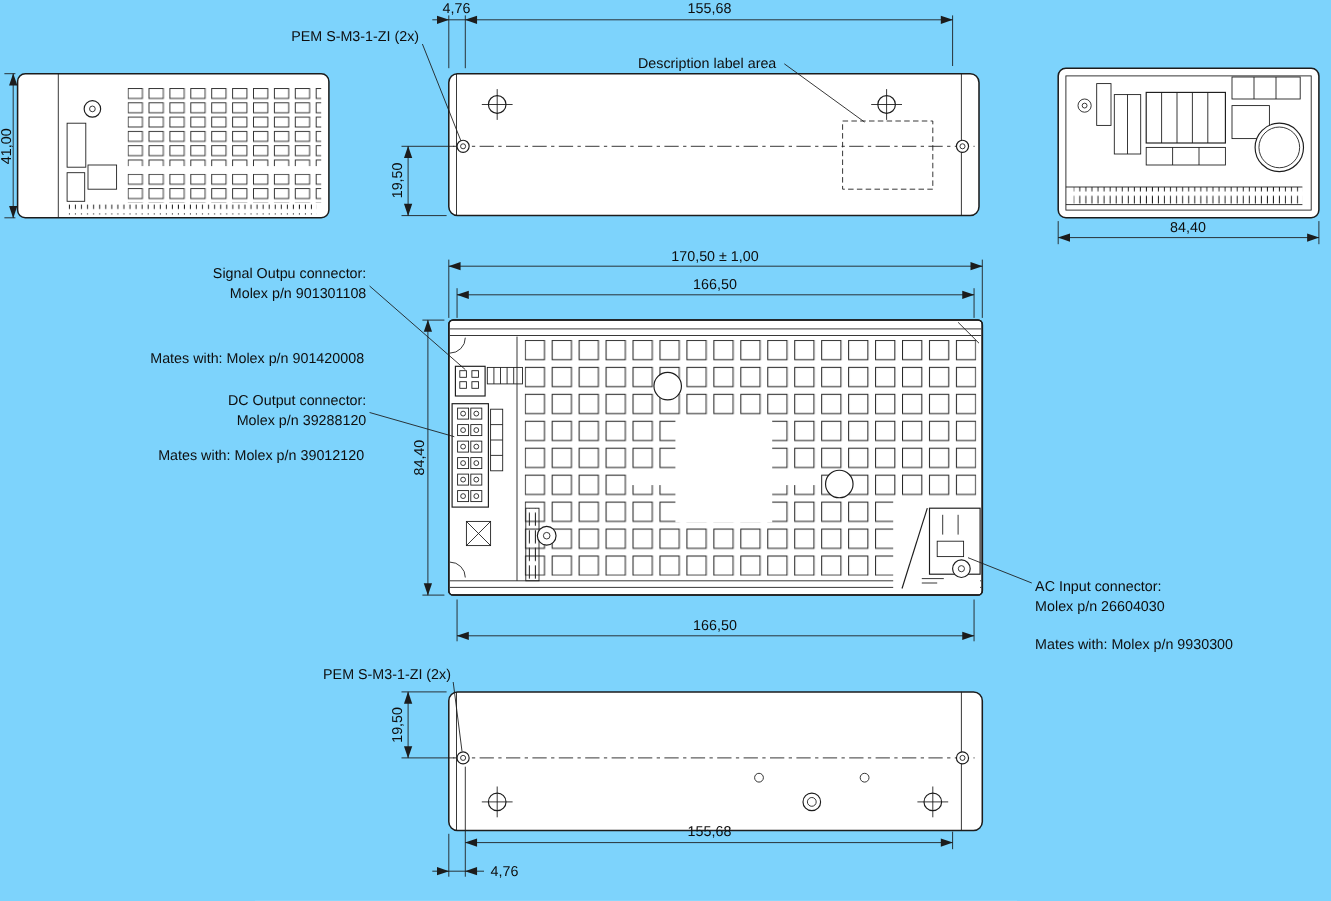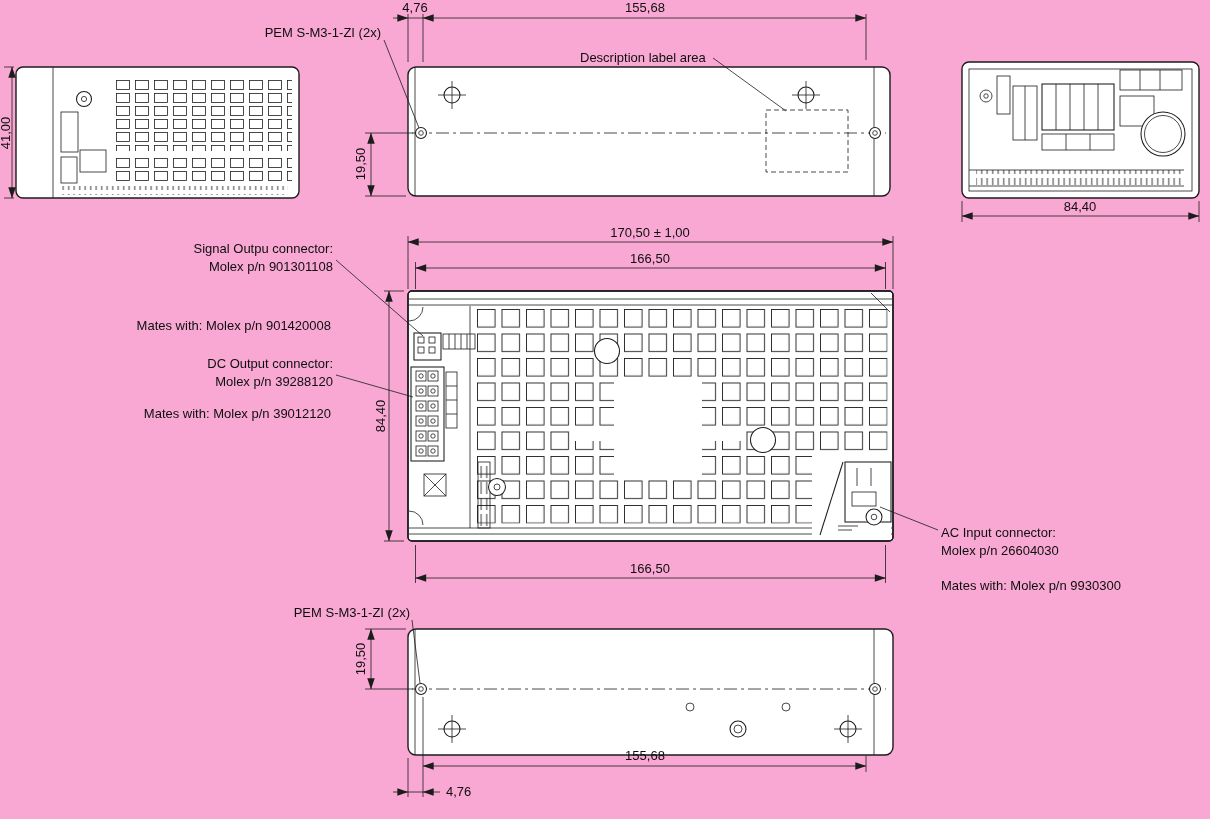--- a/index.html
+++ b/index.html
@@ -1,16 +1,16 @@
 <!DOCTYPE html>
 <html><head>
 <meta charset="utf-8">
 <style>
   html,body{margin:0;padding:0;background:#ffffff}
-  .sheet{width:1210px;height:819px;background:#f9a8d4;position:relative;overflow:hidden}
+  .sheet{width:1210px;height:819px;background:#7dd3fc;position:relative;overflow:hidden}
   svg{display:block}
   text{font-family:"Liberation Sans","DejaVu Sans",sans-serif;font-size:13px;fill:#0e0e0e}
   .outline{fill:#ffffff;stroke:#1c1c1c;stroke-width:1.4}
   .frame{fill:none;stroke:#1c1c1c;stroke-width:1.4}
   .med{fill:none;stroke:#1c1c1c;stroke-width:1.05}
   .medfill{fill:#ffffff;stroke:#1c1c1c;stroke-width:1.05}
   .thin{fill:none;stroke:#1c1c1c;stroke-width:0.8}
   .dim{fill:none;stroke:#1c1c1c;stroke-width:0.8}
   .cl{fill:none;stroke:#1c1c1c;stroke-width:0.8;stroke-dasharray:13 4 3 4}
   .dash{stroke-dasharray:5 3}

